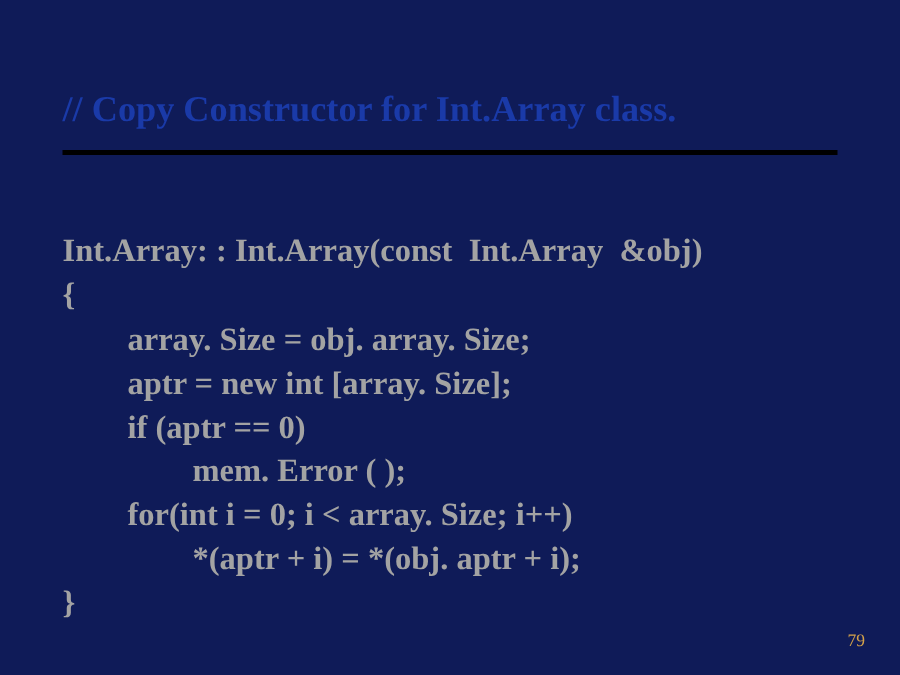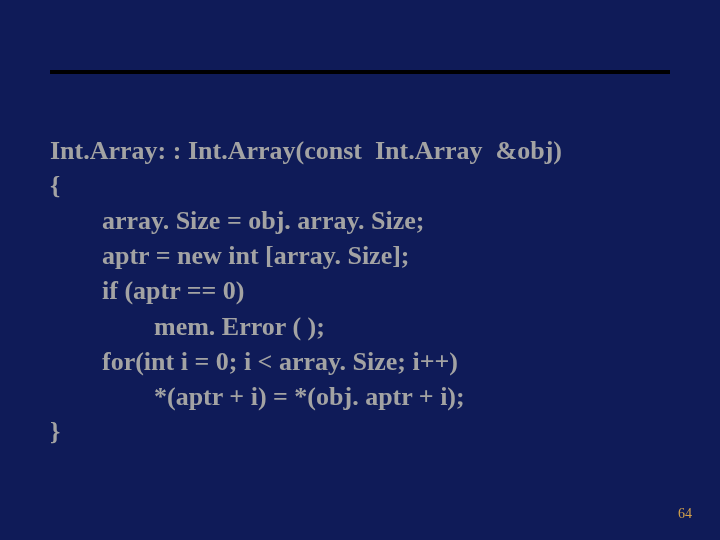--- a/index.html
+++ b/index.html
@@ -46,29 +46,30 @@
     color: #d4a24a;
     font-size: 14px;
     font-family: "Times New Roman", Times, serif;
   }
 </style>
 </head>
 <body>
 
 <div class="slide">
 
+  <div class="title">// Copy Constructor for Int.Array class.</div>
 
   <hr class="rule">
 
   <div class="code">
 <span>Int.Array: : Int.Array(const  Int.Array  &amp;obj)</span>
 <span>{</span>
 <span>        array. Size = obj. array. Size;</span>
 <span>        aptr = new int [array. Size];</span>
 <span>        if (aptr == 0)</span>
 <span>                mem. Error ( );</span>
 <span>        for(int i = 0; i &lt; array. Size; i++)</span>
 <span>                *(aptr + i) = *(obj. aptr + i);</span>
 <span>}</span></div>
 
-  <div class="pagenum">64</div>
+  <div class="pagenum">79</div>
 
 </div>
 
 </body></html>

